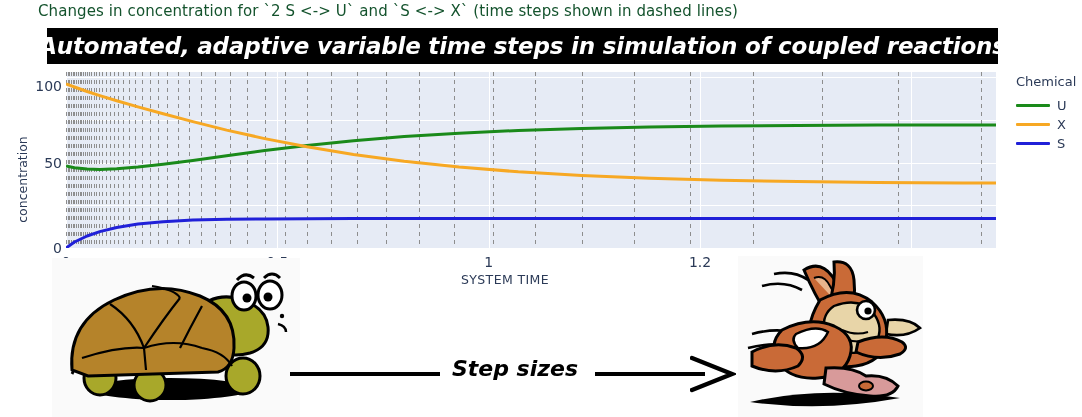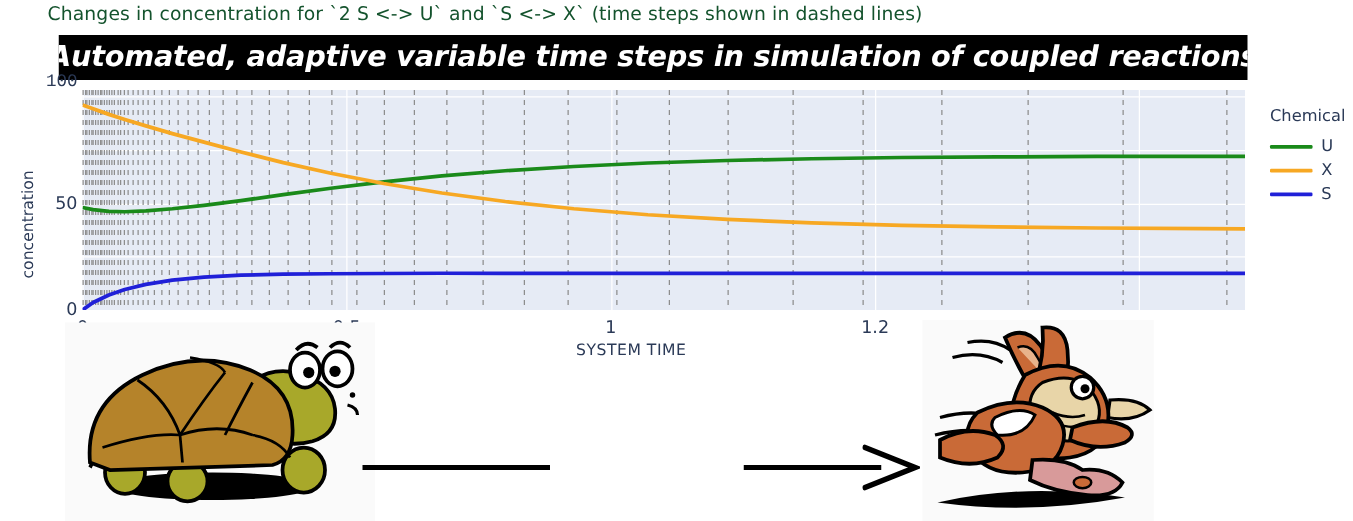--- a/index.html
+++ b/index.html
@@ -45,21 +45,21 @@
   }
   .xlabel{
     position:absolute;left:0;top:208px;width:1010px;text-align:center;
     font-size:12.5px;color:#2b3a57;letter-spacing:.4px;
   }
   .hgrid{position:absolute;left:0;width:100%;height:1px;background:#ffffff;}
   .vgrid{position:absolute;top:0;width:1px;height:100%;background:#ffffff;}
   .dash{position:absolute;top:0;width:1px;height:100%;
         background:repeating-linear-gradient(to bottom,#8d8d8d 0 4px,transparent 4px 8px);}
   .legend{position:absolute;left:1016px;top:10px;width:66px;}
-  .legend-title{font-size:13px;color:#2b3a57;margin-bottom:7px;margin-top:12px;}
+  .legend-title{font-size:13px;color:#2b3a57;margin-bottom:7px;}
   .legend-row{display:flex;align-items:center;height:19px;}
   .legend-swatch{width:34px;height:3px;border-radius:1px;margin-right:7px;}
   .legend-label{font-size:13px;color:#2b3a57;}
   
   .tortoise-box{position:absolute;left:52px;top:258px;width:248px;height:159px;background:#fafafa;}
   .hare-box{position:absolute;left:738px;top:256px;width:185px;height:161px;background:#fafafa;}
   .arrow-zone{position:absolute;left:290px;top:352px;width:445px;height:50px;}
   .steps-text{
     position:absolute;left:150px;top:4px;width:150px;text-align:center;
     font-size:22px;font-weight:bold;font-style:italic;color:#000;
@@ -74,21 +74,21 @@
 
 <div class="banner">
   <div class="banner-text">Automated, adaptive variable time steps in simulation of coupled reactions</div>
 </div>
 
 <div class="chart-wrap">
   <div class="ylabel">concentration</div>
   <div class="ytick-col" id="yticks">
       <div class="ytick" style="top: 184px;">0</div>
       <div class="ytick" style="top: 98.5631px; margin-left: 15px;">50</div>
-      <div class="ytick" style="top: 2px; font-family: Liberation Mono, monospace;">100</div>
+      <div class="ytick" style="top: 22px;">100</div>
     </div>
   <div class="plot" id="plot">
       <div class="hgrid" style="top: 176px;"></div>
       <div class="hgrid" style="top: 133.282px;"></div>
       <div class="hgrid" style="top: 90.5631px;"></div>
       <div class="hgrid" style="top: 47.8447px;"></div>
       <div class="hgrid" style="top: 5.12621px;"></div>
       <div class="vgrid" style="left: 0px;"></div>
       <div class="vgrid" style="left: 211.364px;"></div>
       <div class="vgrid" style="left: 422.727px;"></div>
@@ -226,17 +226,18 @@
     <path d="M58 78 q20 -10 32 -2 q-8 18 -30 16 q-8 -8 -2 -14 z" fill="#fff" stroke="#000" stroke-width="2.4"></path>
     <path d="M120 86 q26 -10 44 0 q8 6 -2 12 q-22 8 -44 -2 z" fill="#c96a37" stroke="#000" stroke-width="3"></path>
     <path d="M14 96 q22 -12 44 -4 q12 8 2 18 q-22 10 -46 0 z" fill="#c96a37" stroke="#000" stroke-width="3"></path>
     <path d="M88 112 q26 -2 40 8 q20 -2 32 10 q-6 12 -28 10 q-26 -2 -46 -12 z" fill="#d89a9a" stroke="#000" stroke-width="3"></path>
     <ellipse cx="128" cy="130" rx="7" ry="4.5" fill="#c96a37" stroke="#000" stroke-width="2"></ellipse>
   </svg>
 </div>
 
 <div class="arrow-zone">
   <div class="arr-line" style="left:0;width:150px;"></div>
+  <div class="steps-text">Step sizes</div>
   <div class="arr-line" style="left:305px;width:110px;"></div>
   <svg style="position:absolute;left:400px;top:2px;" width="46" height="40">
     <path d="M2 4 L42 20 L2 36" stroke="#000" stroke-width="4.5" fill="none" stroke-linecap="round"></path>
   </svg>
 </div>
 
 </body></html>

